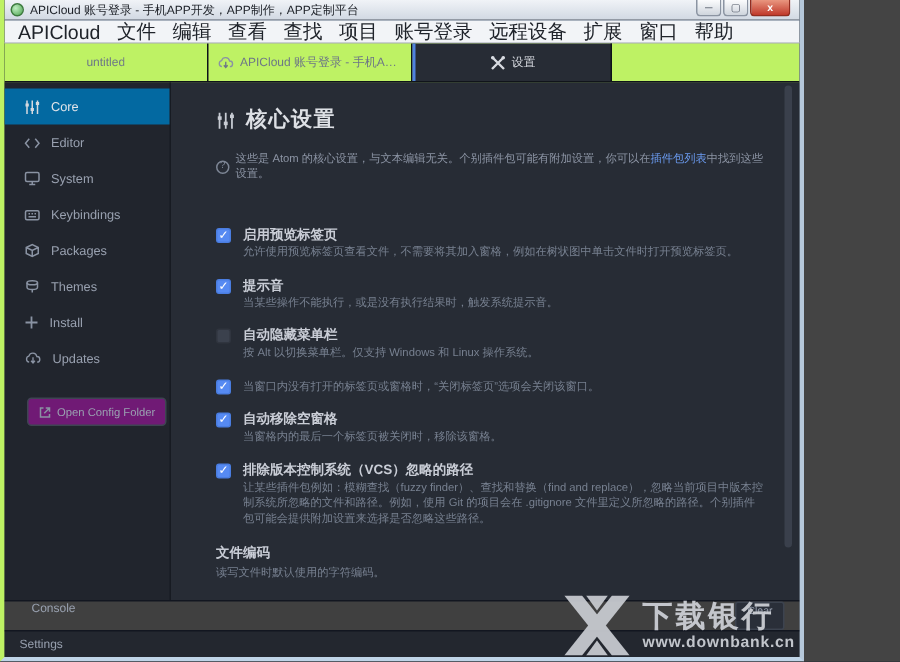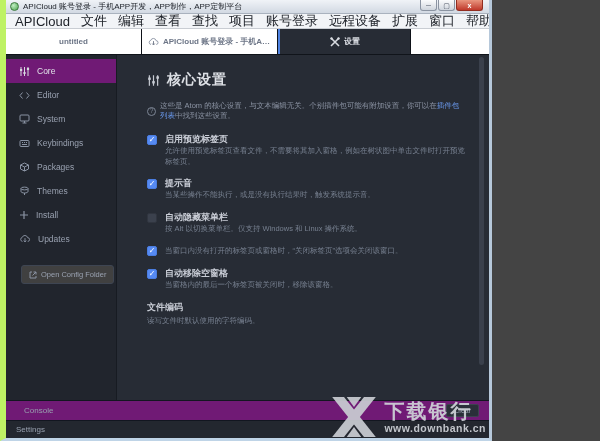--- a/index.html
+++ b/index.html
@@ -1,67 +1,67 @@
 <!DOCTYPE html>
 <html><head>
 <meta charset="utf-8">
 <style>
   * { margin:0; padding:0; box-sizing:border-box; }
   body { font-family:"Liberation Sans","DejaVu Sans",sans-serif; background:#444; }
   .screen {
-    position:relative; width:492px; height:441px; overflow:hidden; background:#272c35;
-    border-left:6px solid #bef264; border-right:3px solid #b6c8da; border-bottom:3px solid #bfd4e7;
+    position:relative; width:536px; height:441px; overflow:hidden; background:#272c35;
+    border-left:3px solid #bef264; border-right:3px solid #b6c8da; border-bottom:3px solid #bfd4e7;
   }
   
   .titlebar { height:14px; background:linear-gradient(#f0f3f7,#d2d9e3); border-bottom:1px solid #a9b2be;
     display:flex; align-items:center; padding-left:4px; position:relative; }
   .app-icon { width:9px; height:9px; border-radius:50%; background:radial-gradient(circle at 35% 35%, #bfeec2, #4da44f); border:1px solid #3c7a3e; margin-right:4px; flex:none; }
   .title-text { font-size:8px; color:#1b1f26; white-space:nowrap; }
   .win-controls { position:absolute; right:6px; top:0; display:flex; }
   .win-btn { width:17px; height:11px; border:1px solid #8b94a2; border-top:none; border-radius:0 0 3px 3px;
     background:linear-gradient(#fbfcfd,#cfd5dd); margin-left:1px; display:flex; align-items:center; justify-content:center;
     font-size:7px; color:#4a5260; line-height:1; }
   .win-btn.close { width:27px; background:linear-gradient(#e9967f,#c0392b); color:#fff; border-color:#922d20; font-weight:bold; }
   .menubar { height:15px; background:#f2f4f7; border-bottom:1px solid #c9cdd3; display:flex; align-items:center; gap:11px; padding-left:9px; }
   .menu-item { font-size:13px; color:#20242b; white-space:nowrap; }
   
-  .tabstrip { height:26px; background:#ffffff; display:flex; border-bottom:1px solid #10141a;font-weight:bold; }
+  .tabstrip { height:26px; background:#bef264; display:flex; border-bottom:1px solid #10141a; }
   .tab { width:136px; display:flex; align-items:center; justify-content:center; gap:4px;
     font-size:8px; color:#6d7687; border-right:1px solid #0e1218; overflow:hidden; padding:0 6px; white-space:nowrap; }
   .tab .t-label { overflow:hidden; text-overflow:ellipsis; }
   .tab.active { width:133px; background:#272c35; color:#d8dbe1; border-left:2px solid #4f82e0; border-right:1px solid #0e1218; }
   .ticon { flex:none; display:inline-flex; }
   
   .main-body { display:flex; height:345px; }
   .sidebar { width:111px; background:#21252d; border-right:1px solid #171b22; padding-top:4px; flex:none; }
   .side-item { height:24px; display:flex; align-items:center; gap:7px; padding-left:13px; font-size:8.5px; color:#99a1b0; }
-  .side-item.active { background:#701a75; color:#e2e5ea; }
+  .side-item.active { background:#0369a1; color:#e2e5ea; }
   .side-item svg { flex:none; }
   .config-btn { margin:14px 0 0 15px; display:inline-flex; align-items:center; gap:4px; border:1px solid #3e4552;
-    background:#404040; color:#9aa2b1; font-size:7.5px; padding:4px 7px; border-radius:3px; }
+    background:#701a75; color:#9aa2b1; font-size:7.5px; padding:4px 7px; border-radius:3px; }
   
   .content { flex:1; position:relative; padding:16px 24px 0 30px; background:#272c35; overflow:hidden; }
   .page-head { display:flex; align-items:center; gap:7px; margin-bottom:12px;font-family:Liberation Serif, serif; }
   .page-title { font-size:14px; font-weight:bold; color:#dde0e5; letter-spacing:1px; }
-  .intro { font-size:7.5px; color:#8c94a4; margin-bottom:13px; display:flex; align-items:center; gap:4px; line-height:10px; }
+  .intro { font-size:7.5px; color:#8c94a4; margin-bottom:30px; display:flex; align-items:center; gap:4px; line-height:10px; }
   .q-icon { flex:none; width:9px; height:9px; border:1px solid #7d8695; border-radius:50%; color:#7d8695;
     font-size:6.5px; display:inline-flex; align-items:center; justify-content:center; }
   .link { color:#6b9bf0; }
   .set-row { display:flex; gap:8px; margin-bottom:11px; }
   .cb { flex:none; width:10px; height:10px; border-radius:2px; background:#3b414d; border:1px solid #30353f;
     margin-top:1px; display:flex; align-items:center; justify-content:center; }
   .cb.checked { background:#568af2; border-color:#4a7de0; }
   .cb.checked::after { content:"✓"; color:#fff; font-size:8px; line-height:1; }
   .set-label { font-size:9px; font-weight:bold; color:#c9cdd6; line-height:11px; }
   .set-desc { font-size:7.5px; color:#778090; line-height:10.5px; margin-top:1px; }
   .enc-label { font-size:9px; font-weight:bold; color:#c9cdd6; margin-top:2px;font-family:Liberation Serif, serif; }
   .enc-desc { font-size:7.5px; color:#778090; margin-top:2px; }
   .v-scroll { position:absolute; right:5px; top:2px; width:5px; height:308px; background:#3a404c; border-radius:3px; }
   
-  .console { height:20px; background:#701a75; border-top:1px solid #121620; display:flex; align-items:center;
+  .console { height:20px; background:#404040; border-top:1px solid #121620; display:flex; 
     padding:0 10px 0 18px; justify-content:space-between; }
   .console-title { font-size:8px; color:#98a0af; }
   .clear-btn { font-size:7px; color:#9aa2b1; background:#2a2f39; border:1px solid #3c434f; border-radius:2px; padding:2px 7px; }
   .statusbar { height:18px; background:#23272f; border-top:1px solid #121620; display:flex; align-items:center; padding-left:10px; }
   .status-text { font-size:8px; color:#98a0af; }
   
   .watermark { position:absolute; right:3px; bottom:1px; display:flex; align-items:center; gap:7px;
     color:#ced1d7; opacity:.93; z-index:50; pointer-events:none; }
   .wm-text .wm-name { font-size:20px; font-weight:bold; letter-spacing:2px; line-height:21px; white-space:nowrap; }
   .wm-text .wm-url { font-size:10.5px; font-weight:bold; letter-spacing:.5px; line-height:12px; white-space:nowrap; }
@@ -237,20 +237,27 @@
       </div>
 
       <div class="set-row">
         <span class="cb checked"></span>
         <div>
           <div class="set-label">自动移除空窗格</div>
           <div class="set-desc">当窗格内的最后一个标签页被关闭时，移除该窗格。</div>
         </div>
       </div>
 
+      <div class="set-row">
+        <span class="cb checked"></span>
+        <div>
+          <div class="set-label">排除版本控制系统（VCS）忽略的路径</div>
+          <div class="set-desc">让某些插件包例如：模糊查找（fuzzy finder）、查找和替换（find and replace），忽略当前项目中版本控制系统所忽略的文件和路径。例如，使用 Git 的项目会在 .gitignore 文件里定义所忽略的路径。个别插件包可能会提供附加设置来选择是否忽略这些路径。</div>
+        </div>
+      </div>
 
       <div>
         <div class="enc-label">文件编码</div>
         <div class="enc-desc">读写文件时默认使用的字符编码。</div>
 
       </div>
 
       <div class="v-scroll"></div>
     </div>
   </div>

